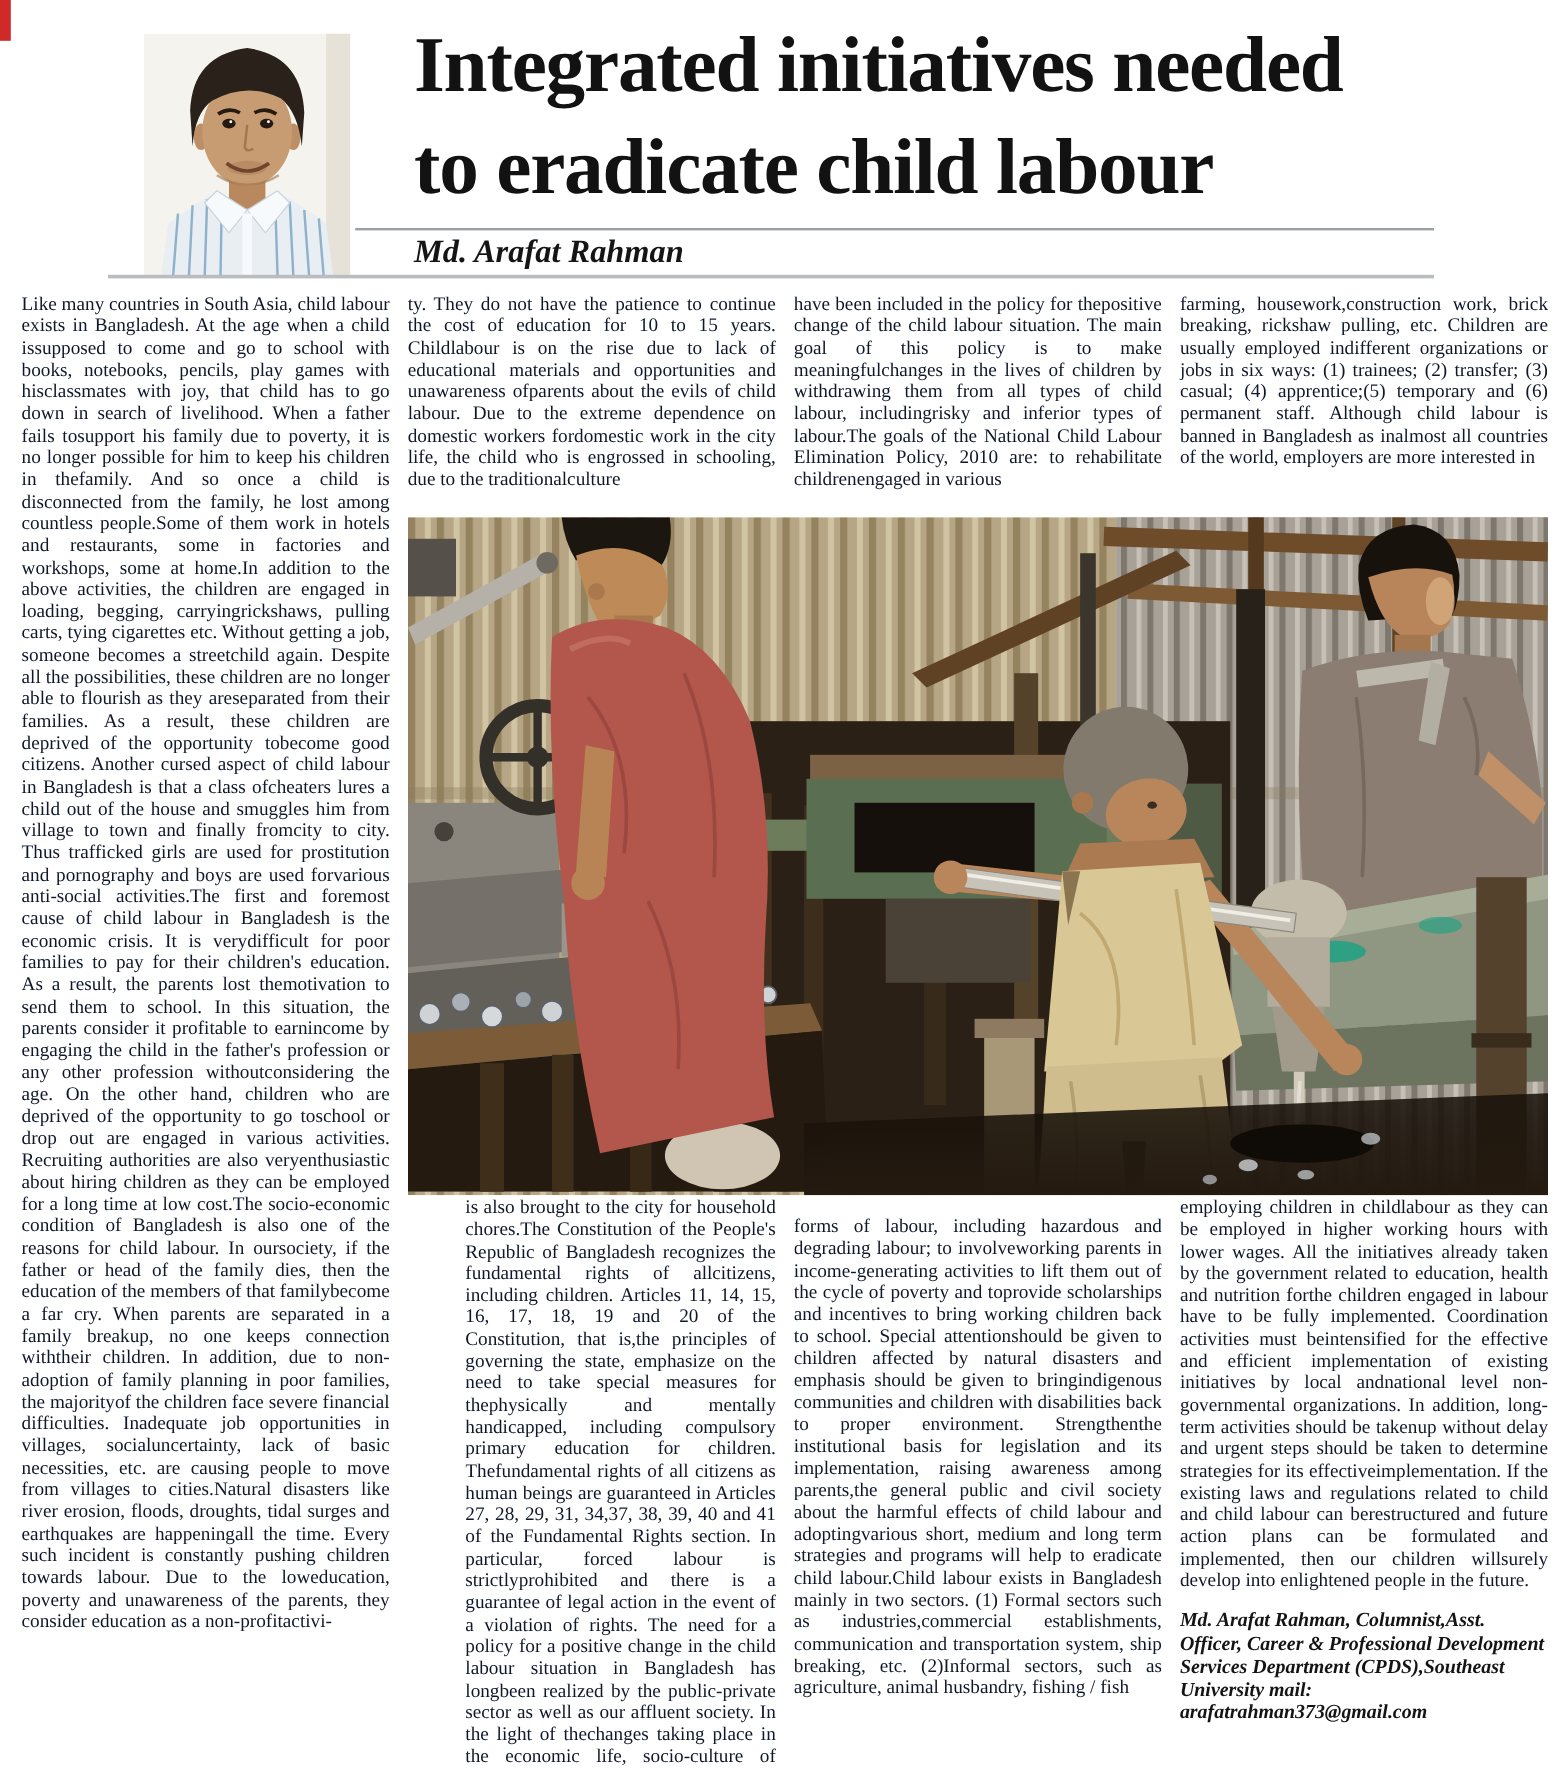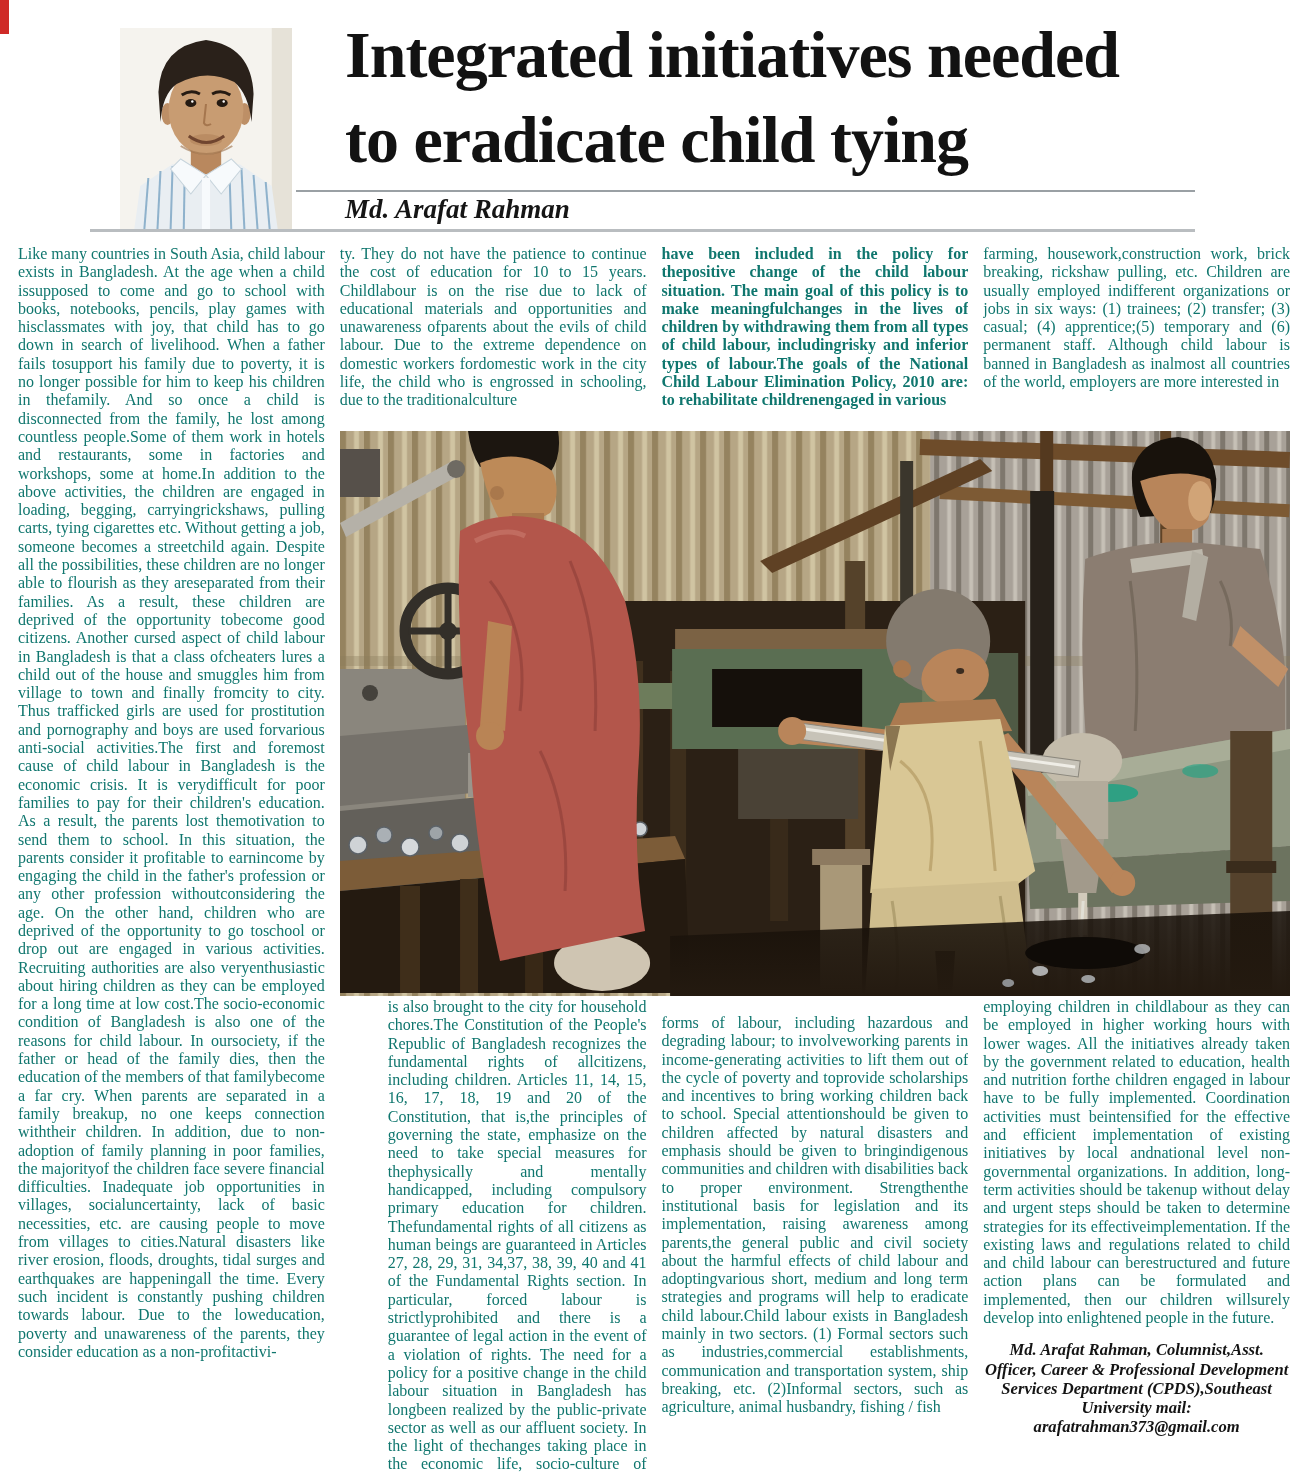--- a/index.html
+++ b/index.html
@@ -15,27 +15,27 @@
   .rule-thin{position:absolute;left:296px;top:190px;width:899px;height:2px;background:#9aa0a4;}
   .byline{position:absolute;left:345px;top:194px;width:850px;
           font-size:27px;font-weight:bold;font-style:italic;color:#151515;}
   .rule-thick{position:absolute;left:90px;top:229px;width:1105px;height:3px;background:#b9bdc0;}
   
   .content{position:absolute;left:18px;top:245px;width:1272px;
            display:grid;grid-template-columns:repeat(4,1fr);column-gap:15px;
            grid-template-rows:183px 570px auto;}
   .cell{overflow:hidden;}
   .col1{grid-column:1;grid-row:1 / span 3;}
-  .c2t{grid-column:2;grid-row:1;} .c3t{grid-column:3;grid-row:1;font-weight:bold;} .c4t{grid-column:4;grid-row:1;}
+  .c2t{grid-column:2;grid-row:1;} .c3t{grid-column:3;grid-row:1;} .c4t{grid-column:4;grid-row:1;}
   .photo-wrap{grid-column:2 / span 3;grid-row:2;padding:3px 0 2px 0;}
   .photo-wrap svg{display:block;width:100%;height:565px;}
   .c2b{grid-column:2;grid-row:3;margin-left:48px;} .c3b{grid-column:3;grid-row:3;margin-top:16px;} .c4b{grid-column:4;grid-row:3;}
-  p.body-text{margin:0;font-size:16px;line-height:18.3px;text-align:justify;color:#0f766e;}
+  p.body-text{margin:0;font-size:16px;line-height:18.3px;text-align:justify;color:#0f172a;}
   p.bio{margin:13px 0 0 0;font-size:16.6px;line-height:19.2px;font-weight:bold;font-style:italic;
-        text-align:center;color:#141414;}
+        text-align:left;color:#141414;}
 </style>
 </head>
 <body>
 
 <div class="red-mark"></div>
 
 <header class="masthead">
 
   <div class="author-photo">
     <svg viewBox="0 0 170 202" preserveAspectRatio="none">
@@ -68,21 +68,21 @@
       <circle cx="102.5" cy="73.5" r="1.2" fill="#fff"></circle>
       <path d="M85,76 L83,95 Q85,99 90,96" stroke="#a5764e" stroke-width="2" fill="none"></path>
       <ellipse cx="85" cy="112" rx="16" ry="6" fill="#a87a52" opacity="0.45"></ellipse>
       <path d="M68,108 Q85,121 103,108" stroke="#70452f" stroke-width="3" fill="none"></path>
       <path d="M60,118 Q85,134 111,118" stroke="#9b6f4a" stroke-width="2" fill="none" opacity="0.6"></path>
     </svg>
   </div>
 
   <div class="headline">
     <div>Integrated initiatives needed</div>
-    <div>to eradicate child tying</div>
+    <div>to eradicate child labour</div>
   </div>
 
   <div class="rule-thin"></div>
   <div class="byline">Md. Arafat Rahman</div>
   <div class="rule-thick"></div>
 </header>
 
 <main class="content">
 
   <div class="cell col1">

